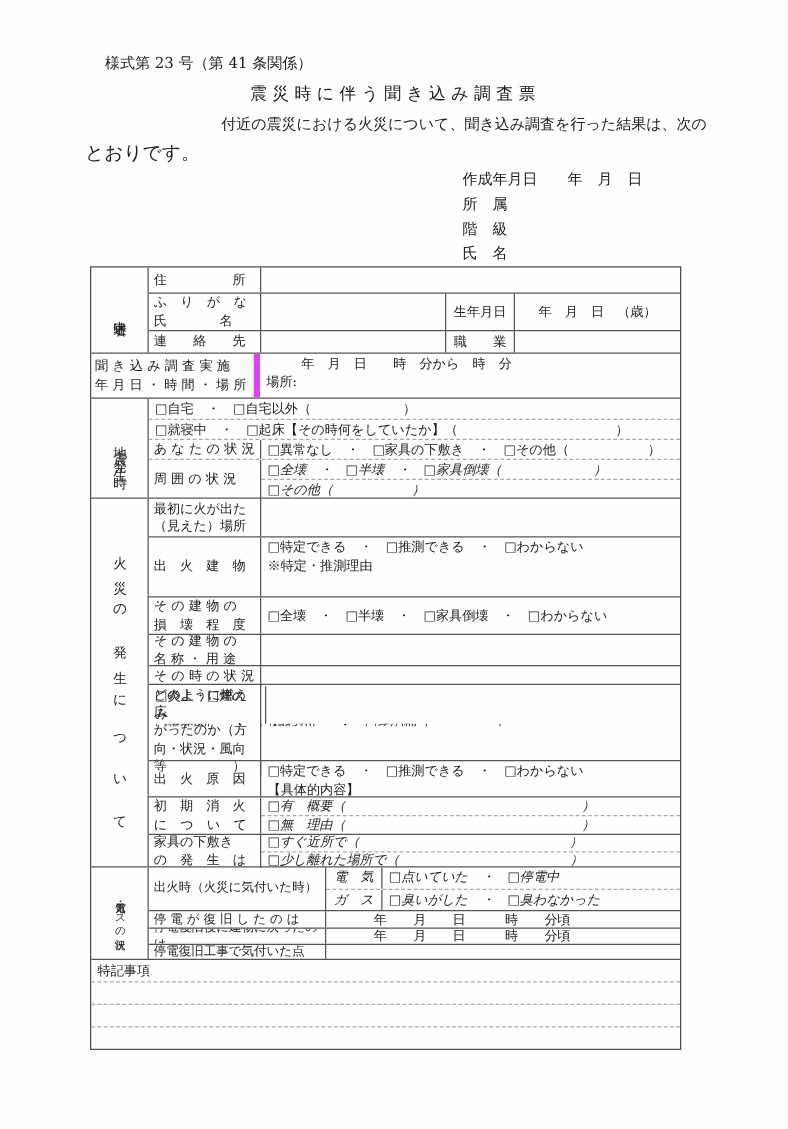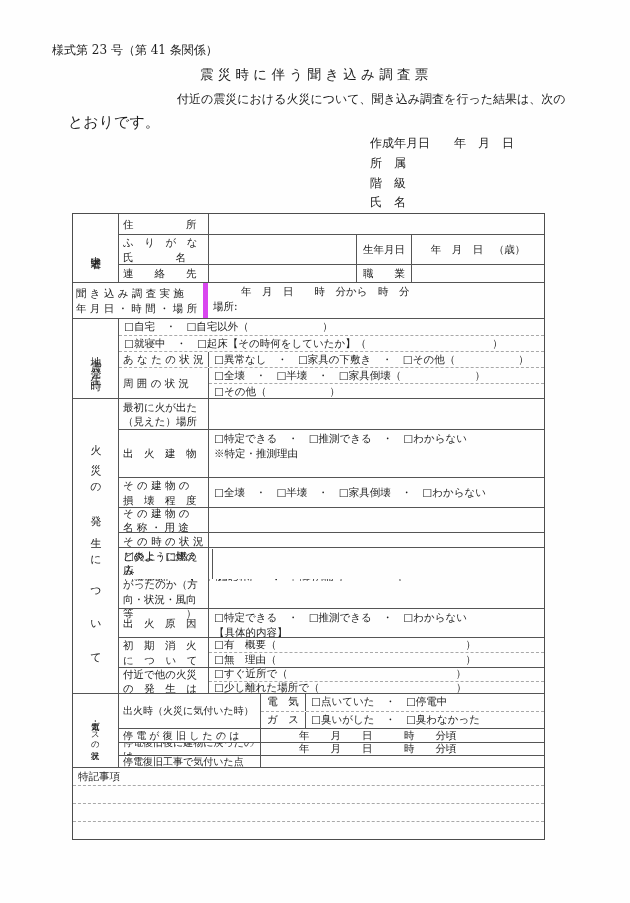--- a/index.html
+++ b/index.html
@@ -2,21 +2,21 @@
 <html><head>
 <meta charset="utf-8">
 <style>
   html,body{margin:0;padding:0;background:#fff;}
   .page{
     position:relative;width:630px;height:903px;background:#fefefe;
     font-family:"DejaVu Serif","Liberation Serif",serif;color:#1c1c1c;
     overflow:hidden;
   }
   .abs{position:absolute;white-space:pre;}
-  .form-number{left:52px;top:42px;font-size:12px;}
+  .form-number{left:84px;top:42px;font-size:12px;}
   .form-title{left:200px;top:66px;font-size:13.5px;}
   .intro1{left:177px;top:91px;font-size:12px;}
   .intro2{left:68px;top:113px;font-size:15px;}
   .meta{left:370px;font-size:12px;}
   .m1{top:135px;} .m2{top:155px;} .m3{top:175px;} .m4{top:194px;}
 
   
   .ftable{
     position:absolute;left:72px;top:213px;width:471px;height:625px;
     border:1.5px solid #4d4d4d;box-sizing:content-box;font-size:10.5px;
@@ -28,21 +28,21 @@
   .vtext{writing-mode:vertical-rl;text-orientation:upright;font-size:11px;line-height:1;}
   .rows{flex:1;display:flex;flex-direction:column;min-width:0;}
   .row{display:flex;min-height:0;flex:none;}
   .st{border-top:1px solid #555;}
   .dt{border-top:1px dashed #a9a9a9;}
   .lab{width:90px;border-right:1px solid #555;display:flex;align-items:center;padding:1px 4px;flex:none;overflow:hidden;}
   .lab span,.cellspan{white-space:pre-line;line-height:1.35;}
   .val{flex:1;display:flex;align-items:center;padding:1px 5px;overflow:hidden;min-width:0;}
   .valcol{flex:1;display:flex;flex-direction:column;justify-content:flex-start;padding:1px 5px;overflow:hidden;min-width:0;}
   .valcol div{line-height:1.45;white-space:pre;}
-  .subcol{flex:1;display:flex;flex-direction:column;min-width:0;}
+  .subcol{flex:1;display:flex;flex-direction:column;min-width:0;font-style:italic;}
   .subrow{flex:1;display:flex;align-items:center;min-height:0;}
   .mini{width:45px;border-right:1px solid #555;display:flex;align-items:center;justify-content:center;flex:none;overflow:hidden;}
   .lab2{width:135px;border-right:5px solid #d946ef;display:flex;align-items:center;padding:1px 3px;flex:none;overflow:hidden;}
   .lab5{width:142px;border-right:1px solid #555;display:flex;align-items:center;padding:1px 4px;flex:none;overflow:hidden;font-size:10px;}
   .w148{width:148px;border-right:1px solid #555;flex:none;}
   .w55{width:55px;border-right:1px solid #555;display:flex;align-items:center;justify-content:center;flex:none;overflow:hidden;}
   .cellspan{width:100%;}
   .center{justify-content:center;}
   .notes-label{padding:1px 5px;display:flex;align-items:center;}
 </style>
@@ -204,21 +204,21 @@
               <span class="cellspan">初　期　消　火
 に　つ　い　て</span>
             </div>
           <div class="subcol">
             <div class="subrow" style="padding:0 5px;">□有　概要（　　　　　　　　　　　　　　　　　　）</div>
             <div class="subrow dt" style="padding:0 5px;">□無　理由（　　　　　　　　　　　　　　　　　　）</div>
           </div>
         </div>
         <div class="row st" style="height:27px;">
           <div class="lab">
-              <span class="cellspan">付近で他の火災
+              <span class="cellspan">家具の下敷き
 の　発　生　は</span>
             </div>
           <div class="subcol">
             <div class="subrow" style="padding:0 5px;">□すぐ近所で（　　　　　　　　　　　　　　　　）</div>
             <div class="subrow dt" style="padding:0 5px;">□少し離れた場所で（　　　　　　　　　　　　　）</div>
           </div>
         </div>
       </div>
     </div>
 

